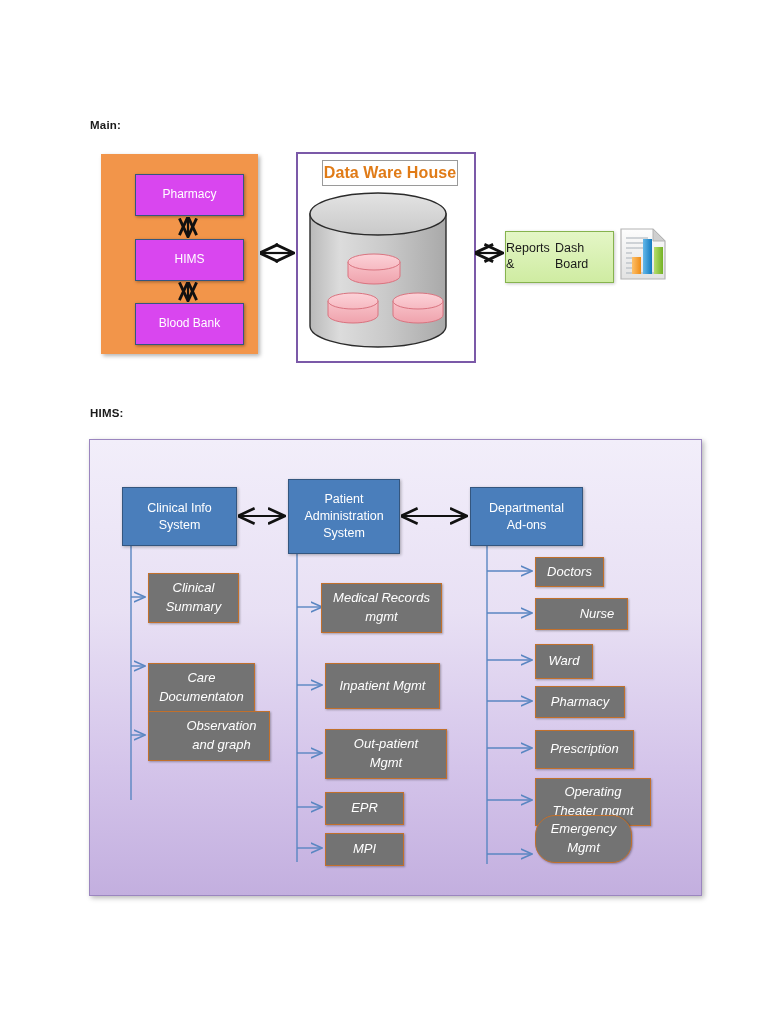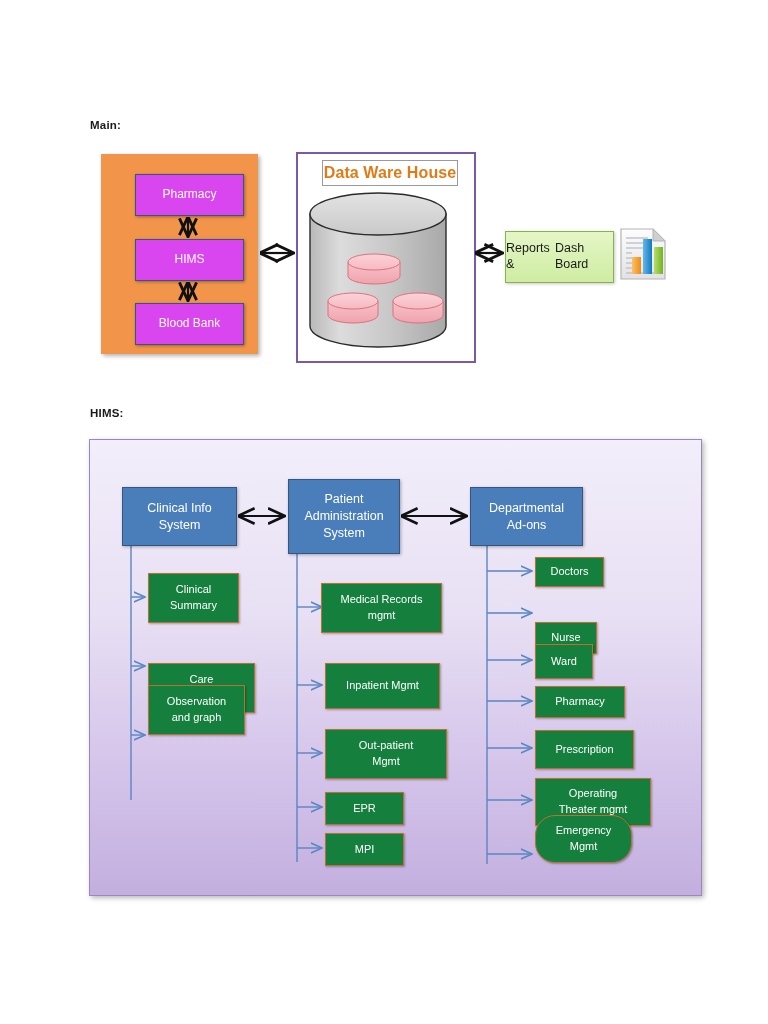--- a/index.html
+++ b/index.html
@@ -109,29 +109,30 @@
     display: flex; align-items: center; justify-content: center;
     text-align: center;
     font-size: 12.5px;
     line-height: 1.35;
     box-shadow: 1px 1px 3px rgba(0,0,0,0.3);
     font-family: "Liberation Sans", sans-serif;
   }
 
   .leaf-box {
     position: absolute;
-    background: #15803d;
+    background: #737373;
     border: 1px solid #c1702c;
     color: #ffffff;
     display: flex; align-items: center; justify-content: center;
     text-align: center;
-    font-size: 11px;
+    font-size: 13px;
     line-height: 1.45;
     box-shadow: 1px 1px 2px rgba(0,0,0,0.3);
     font-family: "Liberation Sans", sans-serif;
+    font-style: italic;
   }
 
   svg.overlay { position: absolute; left: 0; top: 0; overflow: visible; pointer-events: none; }
 </style>
 </head>
 <body>
 
 <div class="page">
 
   <div class="section-caption" style="left:90px; top:90px;">Main:</div>
@@ -312,29 +313,29 @@
   </div>
   <div class="hims-head" style="left:288px; top:450px; width:110px; height:73px;">
     <span>Patient<br>Administration<br>System</span>
   </div>
   <div class="hims-head" style="left:470px; top:458px; width:111px; height:57px;">
     <span>Departmental<br>Ad-ons</span>
   </div>
 
   <div class="leaf-box" style="left:148px; top:544px; width:89px;  height:48px;">Clinical<br>Summary</div>
   <div class="leaf-box" style="left:148px; top:634px; width:105px; height:48px;">Care<br>Documentaton</div>
-  <div class="leaf-box" style="left:148px; top:656px; width:95px;  height:48px;">Observation<br>and graph</div>
+  <div class="leaf-box" style="left:148px; top:682px; width:95px;  height:48px;padding-left:25px;">Observation<br>and graph</div>
 
   <div class="leaf-box" style="left:321px; top:554px; width:119px; height:48px;">Medical Records<br>mgmt</div>
   <div class="leaf-box" style="left:325px; top:634px; width:113px; height:44px;">Inpatient Mgmt</div>
   <div class="leaf-box" style="left:325px; top:700px; width:120px; height:48px;">Out-patient<br>Mgmt</div>
   <div class="leaf-box" style="left:325px; top:763px; width:77px;  height:31px;">EPR</div>
   <div class="leaf-box" style="left:325px; top:804px; width:77px;  height:31px;">MPI</div>
 
   <div class="leaf-box" style="left:535px; top:528px; width:67px;  height:28px;">Doctors</div>
-  <div class="leaf-box" style="left:535px; top:593px; width:60px;  height:30px;">Nurse</div>
+  <div class="leaf-box" style="left:535px; top:569px; width:60px;  height:30px;padding-left:31px;">Nurse</div>
   <div class="leaf-box" style="left:535px; top:615px; width:56px;  height:33px;">Ward</div>
   <div class="leaf-box" style="left:535px; top:657px; width:88px;  height:30px;">Pharmacy</div>
   <div class="leaf-box" style="left:535px; top:701px; width:97px;  height:37px;">Prescription</div>
   <div class="leaf-box" style="left:535px; top:749px; width:114px; height:46px;">Operating<br>Theater mgmt</div>
   <div class="leaf-box" style="left:535px; top:786px; width:95px;  height:46px;border-radius:20px;">Emergency<br>Mgmt</div>
 
 </div>
 
 </body></html>

